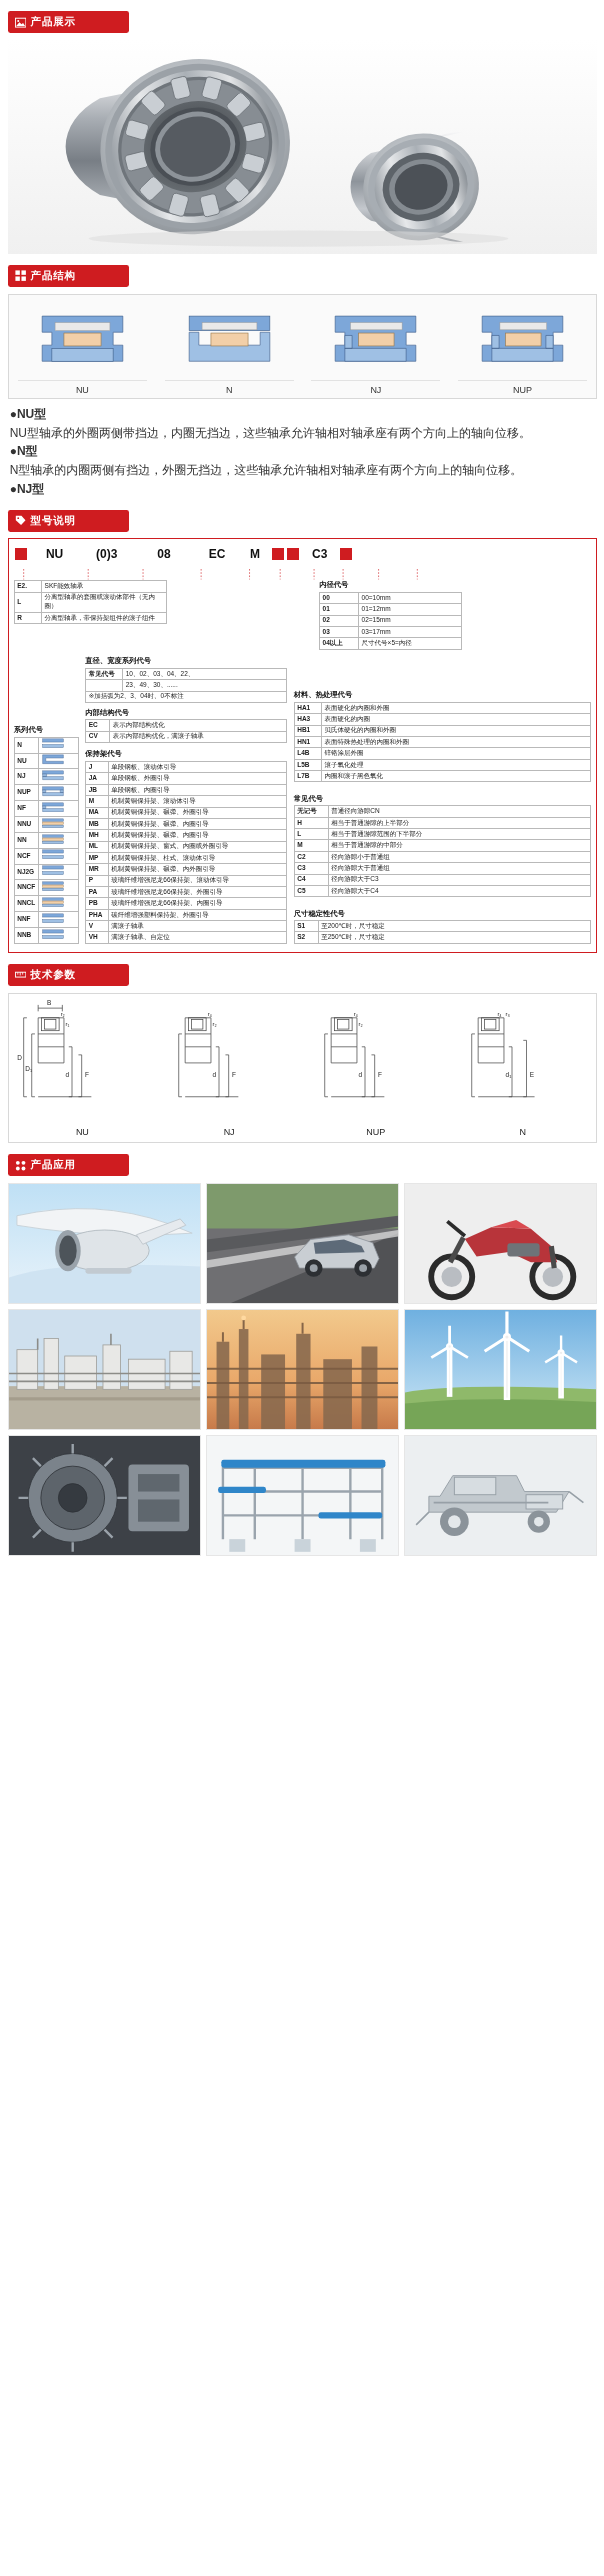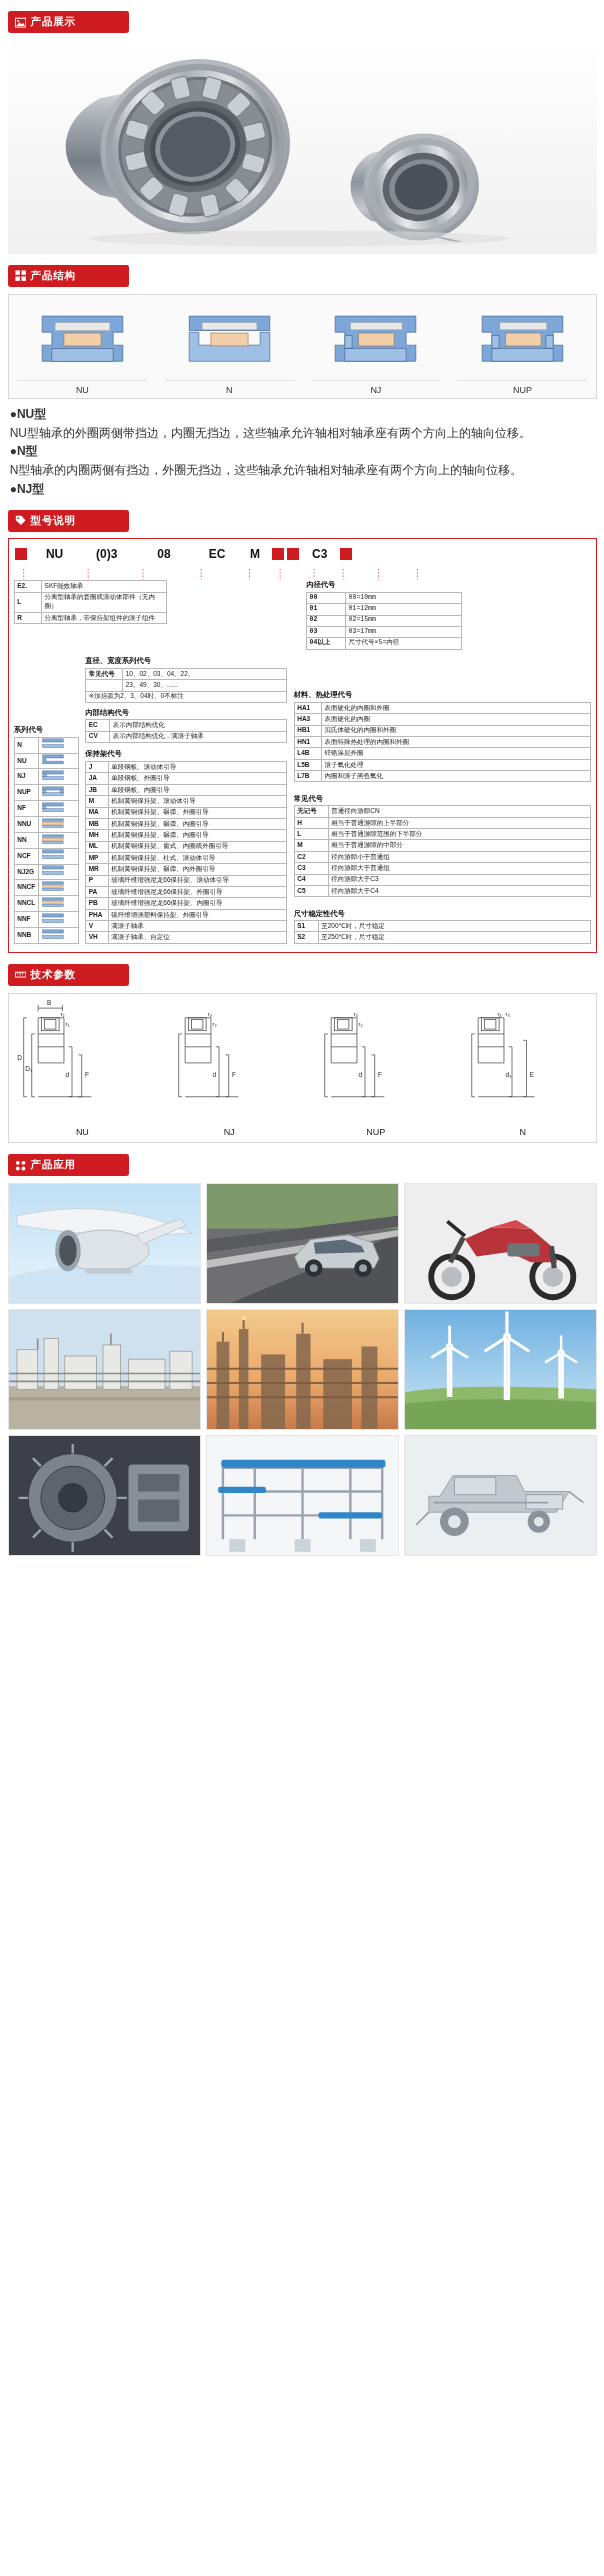--- a/index.html
+++ b/index.html
@@ -397,21 +397,21 @@
             <tr>
               <td class="hd">R</td>
               <td style="white-space:normal;">分离型轴承，带保持架组件的滚子组件</td>
             </tr>
           </tbody>
             </table>
         </div>
 
         <div style="flex:1"></div>
 
-        <div style="width:156px;font-family:Liberation Mono, monospace;">
+        <div style="width:143px;">
           <span class="lbl">内径代号</span>
           <table class="tbl" style="width:100%">
             <tbody>
                 <tr>
               <td class="hd" style="width:39px">00</td>
               <td>00=10mm</td>
             </tr>
             <tr>
               <td class="hd">01</td>
               <td>01=12mm</td>

